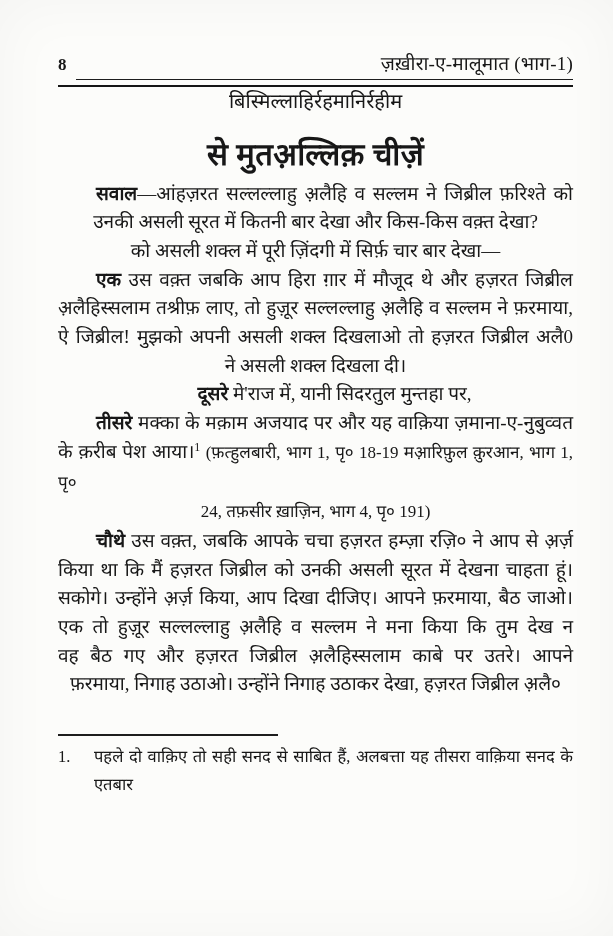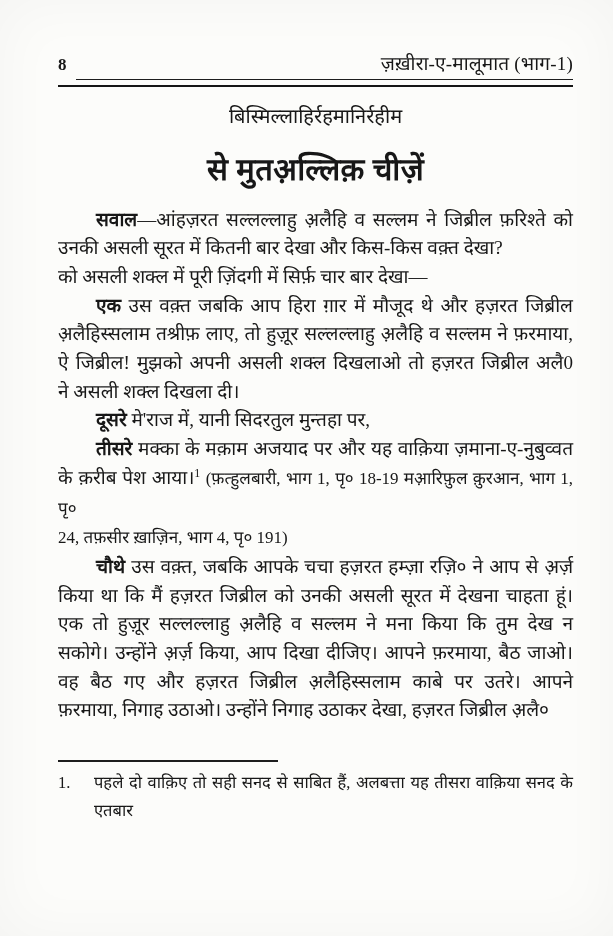--- a/index.html
+++ b/index.html
@@ -25,32 +25,32 @@
   .rule-thin {
     margin-left:18px; margin-top:3px;
     border-top:1.6px solid #1d1d1d; height:0;
   }
   .rule-thick {
     margin-top:4.5px;
     border-top:2.6px solid #151515; height:0;
   }
   
   .basmala {
-    margin-top:15px; text-align:center;
+    text-align:center;
     font-size:20px; font-weight:500;
   }
   
   .chtitle {
     margin-top:15px; text-align:center;
     font-weight:bold; font-size:31px; line-height:51px;
     letter-spacing:0.3px;
   }
   
-  .bodytext { margin-top:11px; font-size:19px; line-height:28.7px; }
-  .bodytext .line { text-align:left; }
+  .bodytext { font-size:19px; line-height:28.7px; }
+  .bodytext .line { text-align:center; }
   .bodytext .line.just { text-align:justify; text-align-last:justify; }
   .line.ind { text-indent:38px; }
   .bold { font-weight:bold; }
   .small { font-size:17px; }
   .sup { font-size:12px; vertical-align:super; line-height:0; }
   
   .fn-sep {
     margin-top:35px; width:220px;
     border-top:2px solid #1d1d1d; height:0;
   }
@@ -88,22 +88,22 @@
         <div class="line just ind"><span class="bold">एक</span><span> उस वक़्त जबकि आप हिरा ग़ार में मौजूद थे और हज़रत जिब्रील</span></div>
         <div class="line just"><span>अ़लैहिस्सलाम तश्रीफ़ लाए, तो हुज़ूर सल्लल्लाहु अ़लैहि व सल्लम ने फ़रमाया,</span></div>
         <div class="line just"><span>ऐ जिब्रील! मुझको अपनी असली शक्ल दिखलाओ तो हज़रत जिब्रील अलै0</span></div>
         <div class="line"><span>ने असली शक्ल दिखला दी।</span></div>
         <div class="line ind"><span class="bold">दूसरे</span><span> मे'राज में, यानी सिदरतुल मुन्तहा पर,</span></div>
         <div class="line just ind"><span class="bold">तीसरे</span><span> मक्का के मक़ाम अजयाद पर और यह वाक़िया ज़माना-ए-नुबुव्वत</span></div>
         <div class="line just"><span>के क़रीब पेश आया।</span><span class="sup">1</span><span class="small"> (फ़त्हुलबारी, भाग 1, पृ० 18-19 मअ़ारिफ़ुल क़ुरआन, भाग 1, पृ०</span></div>
         <div class="line"><span class="small">24, तफ़सीर ख़ाज़िन, भाग 4, पृ० 191)</span></div>
         <div class="line just ind"><span class="bold">चौथे</span><span> उस वक़्त, जबकि आपके चचा हज़रत हम्ज़ा रज़ि० ने आप से अ़र्ज़</span></div>
         <div class="line just"><span>किया था कि मैं हज़रत जिब्रील को उनकी असली सूरत में देखना चाहता हूं।</span></div>
+        <div class="line just"><span>सकोगे। उन्होंने अ़र्ज़ किया, आप दिखा दीजिए। आपने फ़रमाया, बैठ जाओ।</span></div>
         <div class="line just"><span>एक तो हुज़ूर सल्लल्लाहु अ़लैहि व सल्लम ने मना किया कि तुम देख न</span></div>
-        <div class="line just"><span>सकोगे। उन्होंने अ़र्ज़ किया, आप दिखा दीजिए। आपने फ़रमाया, बैठ जाओ।</span></div>
         <div class="line just"><span>वह बैठ गए और हज़रत जिब्रील अ़लैहिस्सलाम काबे पर उतरे। आपने</span></div>
         <div class="line"><span>फ़रमाया, निगाह उठाओ। उन्होंने निगाह उठाकर देखा, हज़रत जिब्रील अ़लै०</span></div>
       </div>
 
     <div class="fn-sep"></div>
     <div class="footnote">
       <div class="fn-marker">1.</div>
       <div class="fn-lines">
           <div class="line just"><span>पहले दो वाक़िए तो सही सनद से साबित हैं, अलबत्ता यह तीसरा वाक़िया सनद के एतबार</span></div>
           <div class="line"></div>

